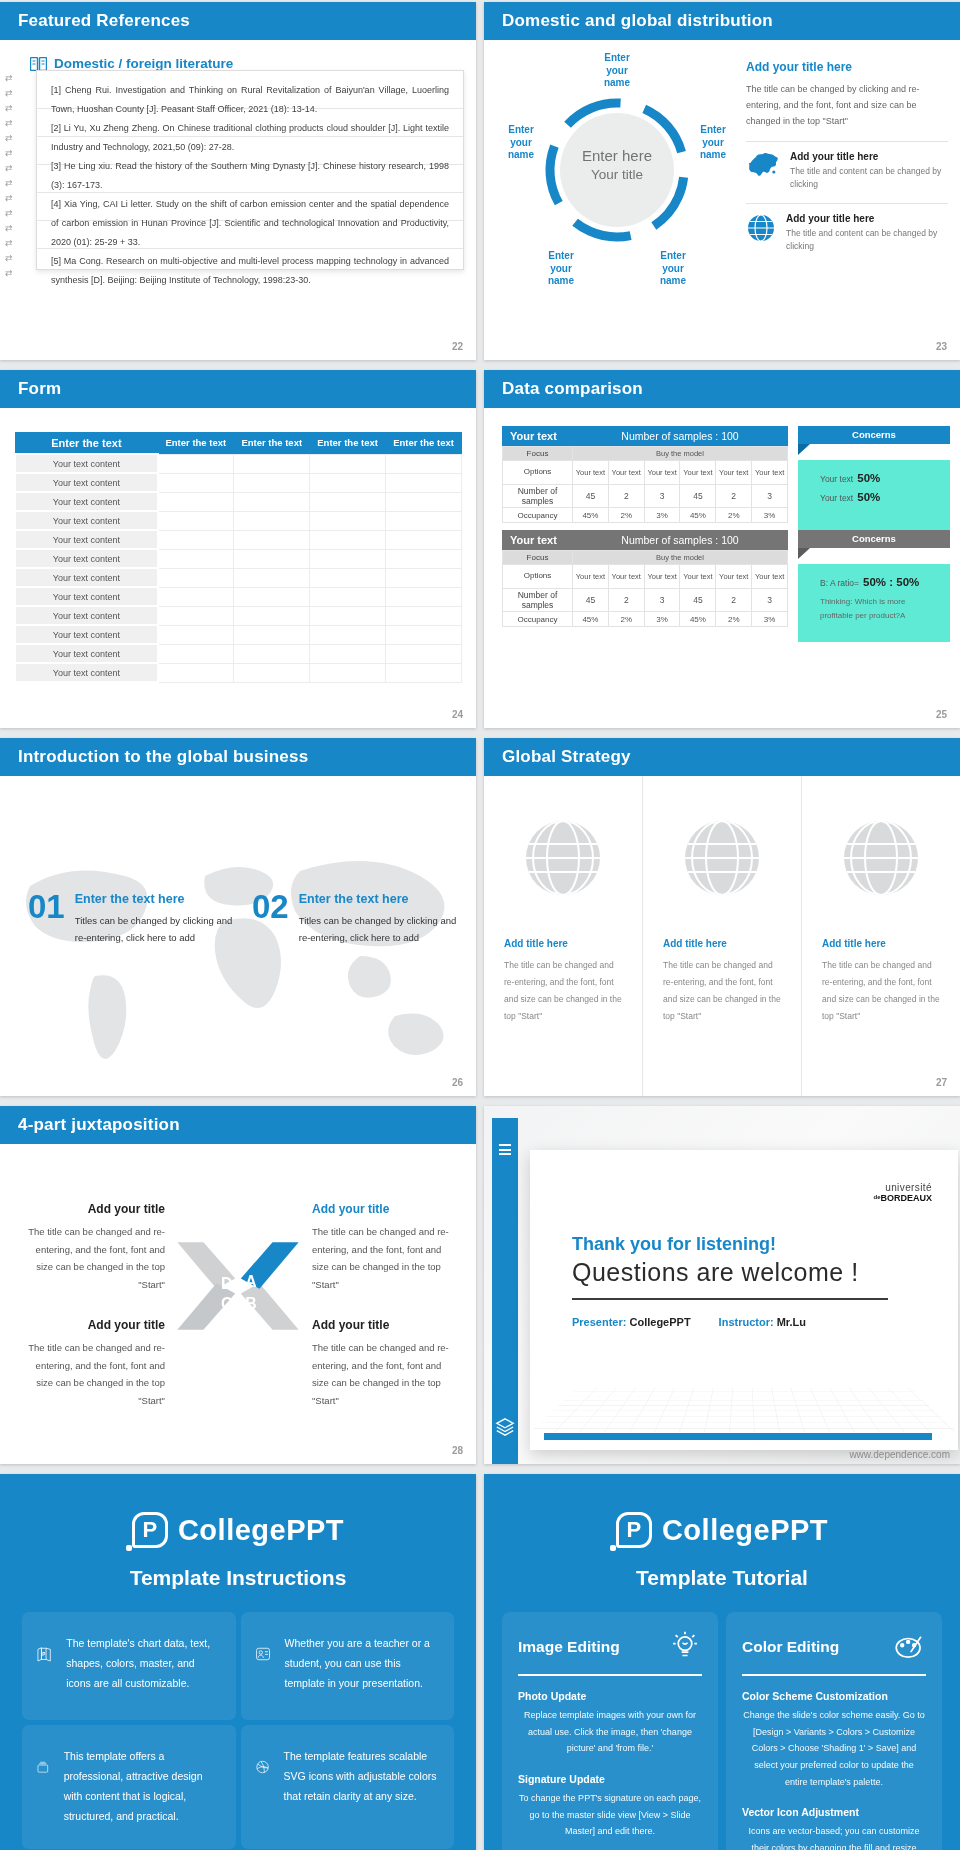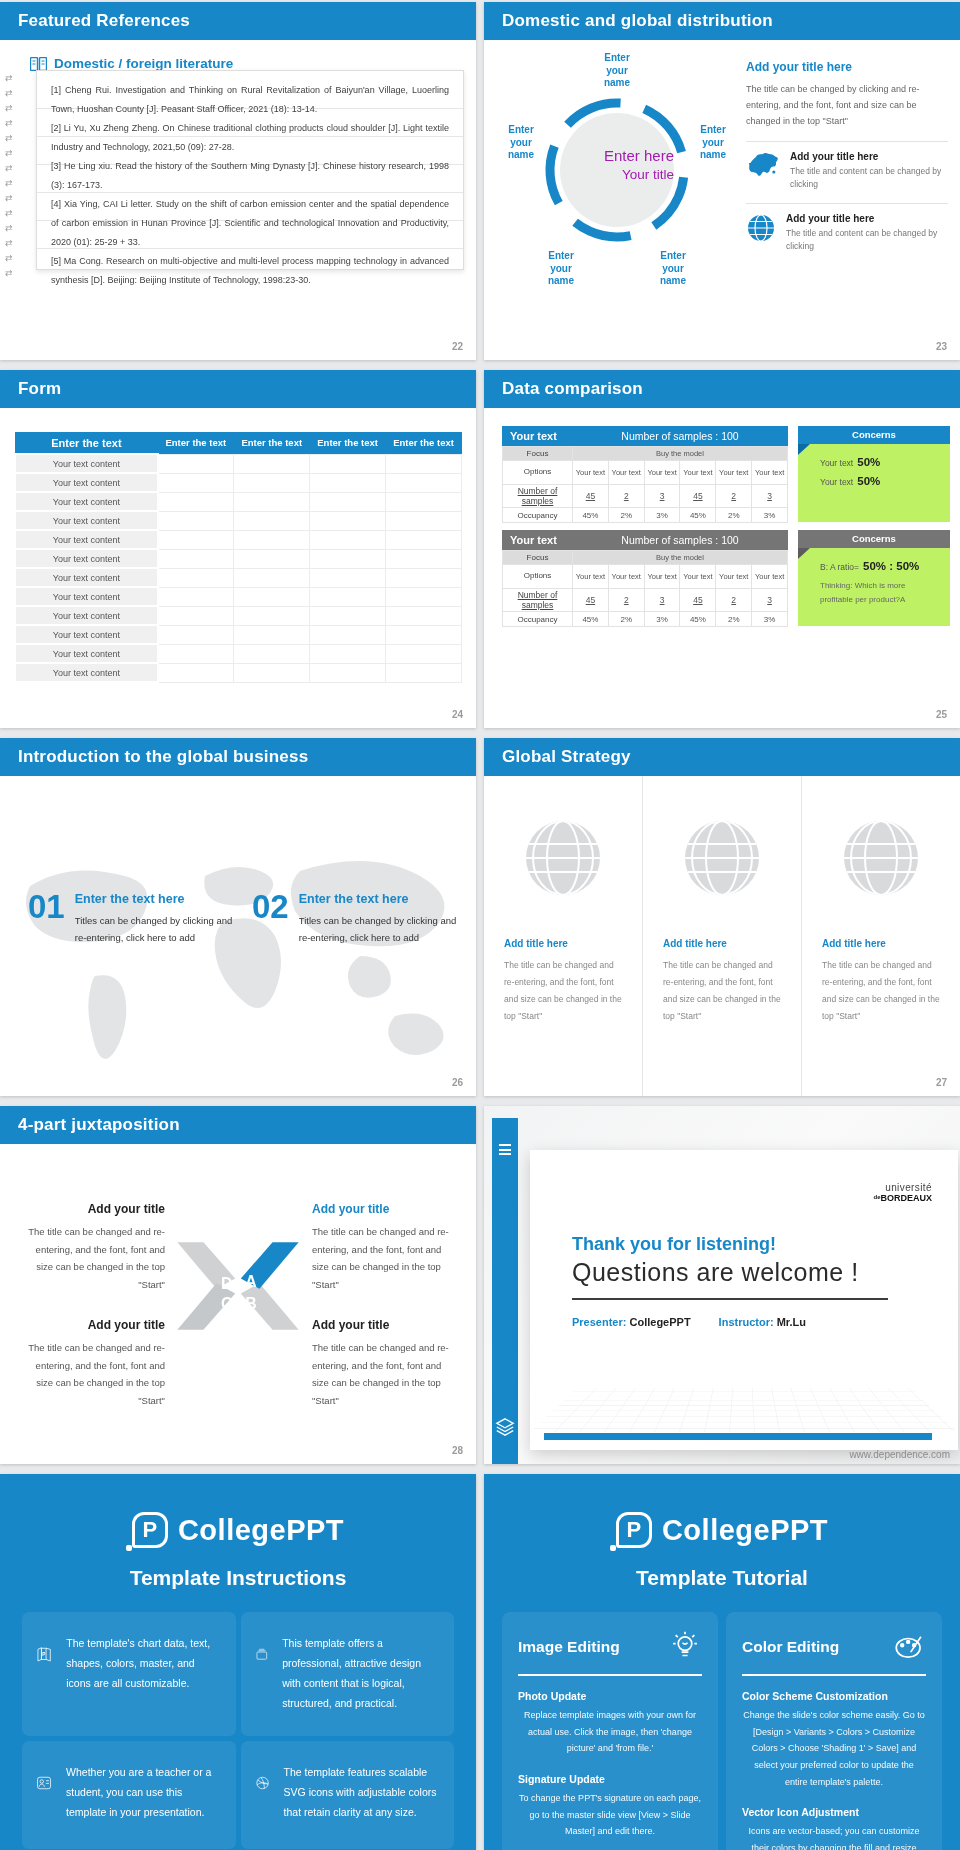--- a/index.html
+++ b/index.html
@@ -13,21 +13,21 @@
   .s22-heading{display:flex;align-items:center;gap:7px;margin:16px 0 0 30px;color:#1787c8;font-weight:bold;font-size:13.5px;}
   .s22-margins{position:absolute;left:5px;top:72px;display:flex;flex-direction:column;gap:6px;}
   .s22-margins span{font-size:9px;color:#9a9a9a;line-height:1;}
   .s22-box{position:absolute;left:36px;right:12px;top:68px;height:200px;border:1px solid #ddd;box-shadow:0 2px 5px rgba(0,0,0,.10);padding:10px 14px 0;
     background-image:repeating-linear-gradient(to bottom, transparent 0 27px, #e6e6e6 27px 28px);background-origin:content-box;}
   .s22-box li{list-style:none;font-size:9px;color:#3f3f3f;line-height:19px;text-align:justify;}
 
   
   .s23-diagram{position:absolute;left:8px;top:46px;width:250px;height:245px;}
   .s23-ring{position:absolute;left:0;top:0;}
-  .s23-center{position:absolute;left:68px;top:65px;width:114px;height:114px;border-radius:50%;background:#ebecec;text-align:right;padding-top:34px;color:#a21caf;}
+  .s23-center{position:absolute;left:68px;top:65px;width:114px;height:114px;border-radius:50%;background:#ebecec;text-align:center;padding-top:34px;color:#737373;}
   .s23-center .l1{font-size:15px;}
   .s23-center .l2{font-size:13.5px;margin-top:3px;}
   .s23-node{position:absolute;width:46px;text-align:center;font-size:10px;font-weight:bold;color:#1787c8;line-height:1.25;}
   .s23-right{position:absolute;left:262px;right:12px;top:58px;}
   .s23-right h3{font-size:12px;color:#1787c8;margin-bottom:7px;}
   .s23-right .body{font-size:9px;color:#666;line-height:1.8;}
   .s23-item{border-top:1px solid #e3e3e3;margin-top:11px;padding-top:9px;display:flex;gap:10px;align-items:flex-start;}
   .s23-item .txt b{display:block;font-size:10px;color:#222;margin-bottom:3px;}
   .s23-item .txt span{font-size:8.5px;color:#777;line-height:1.6;display:block;}
 
@@ -43,30 +43,30 @@
   .s25-tbl.t0{top:56px}.s25-tbl.t1{top:160px}
   .s25-head{display:flex;height:20px;color:#fff;font-size:11px;align-items:center;}
   .s25-head.hblue{background:#1787c8}.s25-head.hgray{background:#757575}
   .s25-head .nm{width:70px;padding-left:8px;font-weight:bold;}
   .s25-head .ns{flex:1;text-align:center;font-size:10.5px;}
   .s25-grid{border-collapse:collapse;width:100%;}
   .s25-grid td{border:1px solid #e3e3e3;font-size:7.5px;color:#555;text-align:center;}
   .s25-grid td.lbl{width:70px;font-size:8px;color:#444;}
   .s25-grid tr.focus td{background:#dcdcdc;height:14px;}
   .s25-grid tr.opts td{height:24px;line-height:1.3;padding:2px 1px;}
-  .s25-grid tr.nums td{height:23px;font-size:8.5px;text-decoration:underline;}
+  .s25-grid tr.nums td{height:23px;font-size:8.5px;}
   .s25-grid tr.occ td{height:15px;font-size:8px;}
   .s25-call{position:absolute;right:10px;width:152px;}
   .s25-call.c0{top:56px}.s25-call.c1{top:160px}
   .s25-call .chead{height:18px;color:#fff;font-size:9.5px;font-weight:bold;text-align:center;line-height:18px;position:relative;}
   .s25-call.c0 .chead{background:#1787c8}.s25-call.c1 .chead{background:#757575}
   .s25-call .chead::after{content:"";position:absolute;left:0;top:18px;border-style:solid;border-width:11px 12px 0 0;}
   .s25-call.c0 .chead::after{border-color:#0e6ca5 transparent transparent transparent;}
   .s25-call.c1 .chead::after{border-color:#5c5c5c transparent transparent transparent;}
-  .s25-call .cbody{background:#bef264;min-height:78px;padding:12px 10px 10px 22px;}
+  .s25-call .cbody{background:#5eead4;min-height:78px;padding:12px 10px 10px 22px;margin-top:16px;}
   .s25-call .row{font-size:8.5px;color:#555;margin-bottom:7px;}
   .s25-call .row b{font-size:11.5px;color:#222;margin-left:4px;}
   .s25-call .think{font-size:8px;color:#666;line-height:1.7;margin-top:6px;}
 
   
   .s26-map{position:absolute;left:0;bottom:0;}
   .s26-item{position:absolute;top:152px;display:flex;gap:10px;}
   .s26-item.i0{left:28px}.s26-item.i1{left:252px}
   .s26-num{font-size:33px;font-weight:bold;color:#1787c8;line-height:1;}
   .s26-item h3{font-size:12.5px;color:#1787c8;margin:2px 0 6px;}
@@ -592,32 +592,32 @@
         <svg width="42" height="40" viewBox="0 0 42 40" fill="none" stroke="#fff" stroke-width="2">
             <path d="M5 8 L14 4 V34 L5 38 Z"></path>
             <rect x="14" y="5" width="12" height="29"></rect>
             <path d="M26 5 L37 8 V38 L26 34"></path>
             <text x="20" y="24" font-size="12" font-weight="bold" fill="#fff" stroke="none" text-anchor="middle">P</text>
           </svg>
         <p>The template's chart data, text, shapes, colors, master, and icons are all customizable.</p>
       </div>
       <div class="inst-item">
         <svg width="42" height="40" viewBox="0 0 42 40" fill="none" stroke="#fff" stroke-width="2">
-            <rect x="6" y="14" width="30" height="22" rx="3"></rect>
-            <path d="M10 10 h22 M13 5.5 h16"></path>
-          </svg>
-        <p>This template offers a professional, attractive design with content that is logical, structured, and practical.</p>
-      </div>
-      <div class="inst-item">
-        <svg width="42" height="40" viewBox="0 0 42 40" fill="none" stroke="#fff" stroke-width="2">
             <rect x="4" y="5" width="34" height="30" rx="6"></rect>
             <circle cx="15" cy="16" r="4.5"></circle>
             <path d="M8 30 c1 -5 4 -7 7 -7 c3 0 6 2 7 7 M26 14 h8 M26 21 h8"></path>
           </svg>
         <p>Whether you are a teacher or a student, you can use this template in your presentation.</p>
+      </div>
+      <div class="inst-item">
+        <svg width="42" height="40" viewBox="0 0 42 40" fill="none" stroke="#fff" stroke-width="2">
+            <rect x="6" y="14" width="30" height="22" rx="3"></rect>
+            <path d="M10 10 h22 M13 5.5 h16"></path>
+          </svg>
+        <p>This template offers a professional, attractive design with content that is logical, structured, and practical.</p>
       </div>
       <div class="inst-item">
         <svg width="42" height="40" viewBox="0 0 42 40" fill="none" stroke="#fff" stroke-width="2">
             <circle cx="21" cy="20" r="16"></circle>
             <path d="M8 12 c9 7 17 10 28 11 M6 25 c8 -6 20 -8 30 -2 M17 5 c6 8 9 18 9 30"></path>
           </svg>
         <p>The template features scalable SVG icons with adjustable colors that retain clarity at any size.</p>
       </div>
     </div>
   </div>

